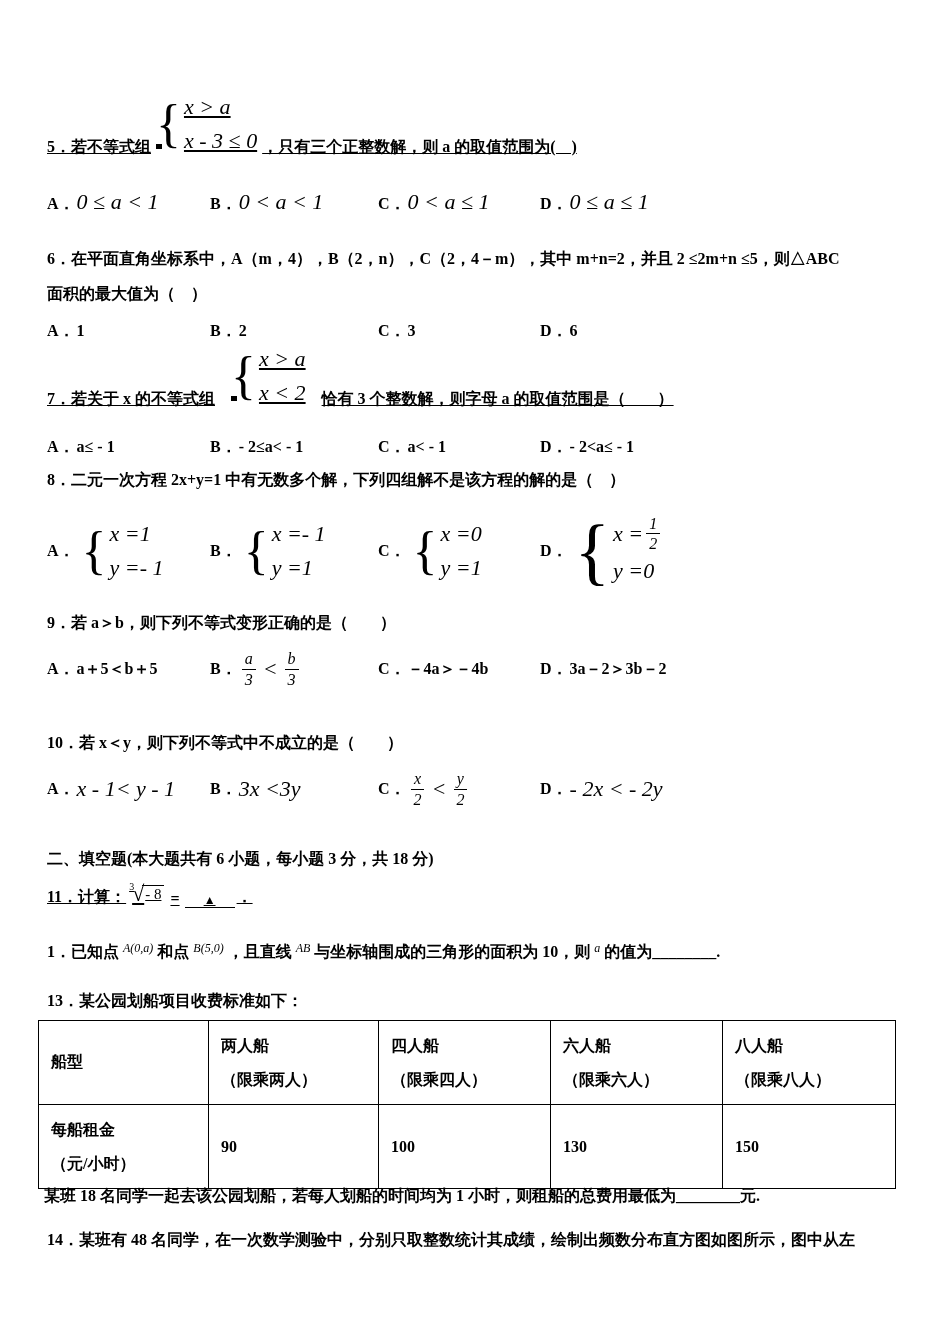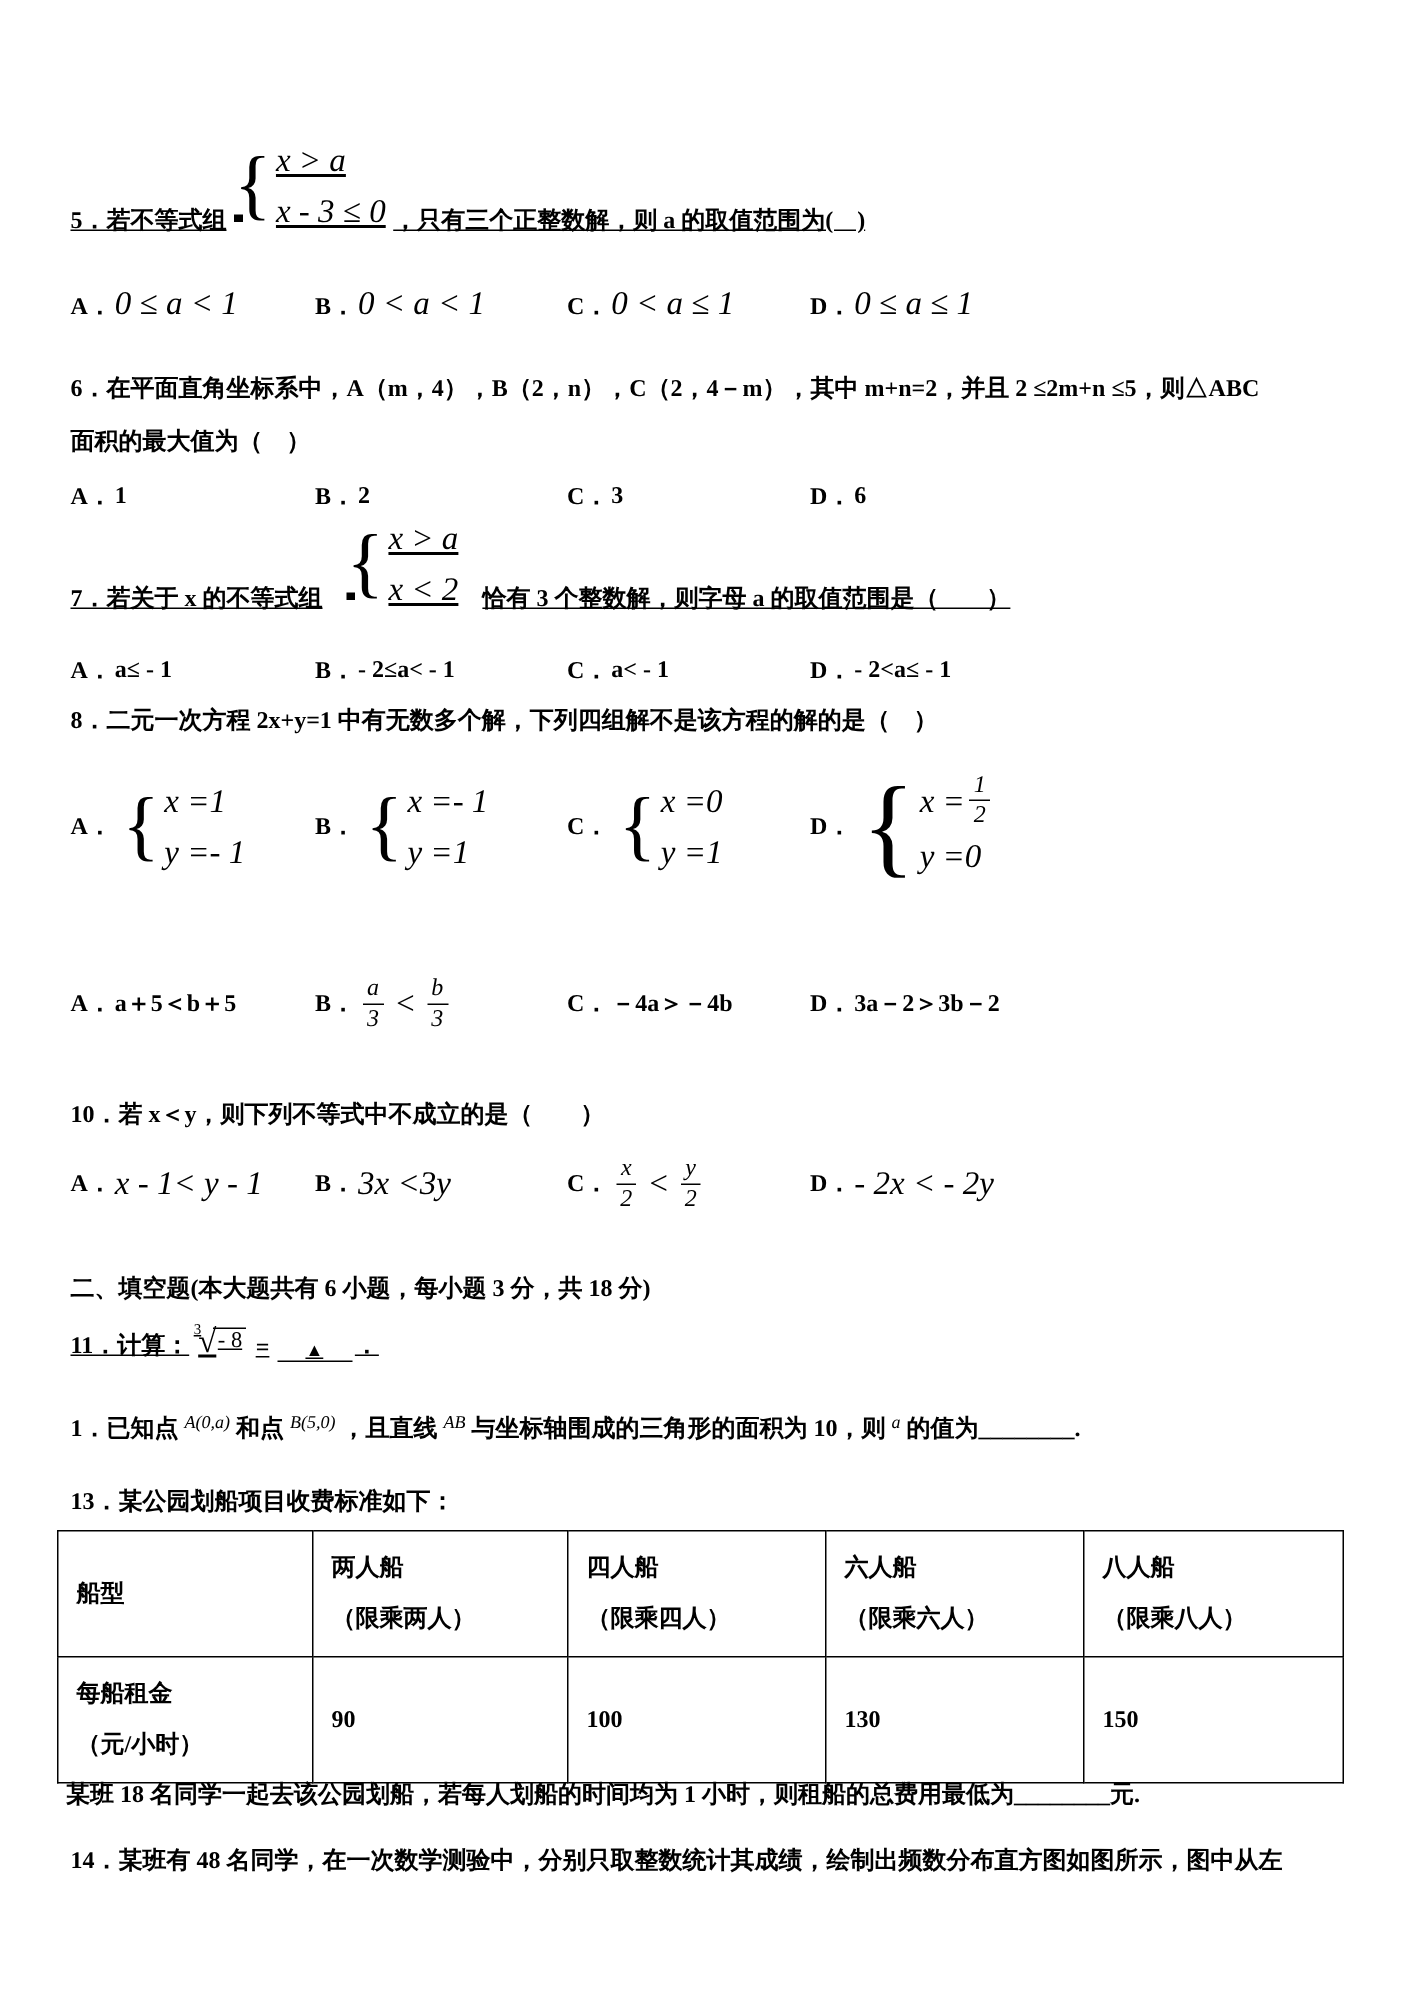--- a/index.html
+++ b/index.html
@@ -170,20 +170,21 @@
                 <span class="num">1</span>
                 <span class="den">2</span>
               </span>
             </span>
         <span class="math">y =0</span>
       </span>
         </span>
     </span>
   </div>
 
+  <div class="block" style="top:613px;"><span class="zh">9．若 a＞b，则下列不等式变形正确的是（　　）</span></div>
   <div class="opt-row" style="top:642px;height:54px;">
     <span class="opt">
         <span class="zh lbl">A．</span>
         <span class="zh">a＋5＜b＋5</span>
       </span>
     <span class="opt">
       <span class="zh lbl">B．</span>
       <span class="frac">
           <span class="num">a</span>
           <span class="den">3</span>

